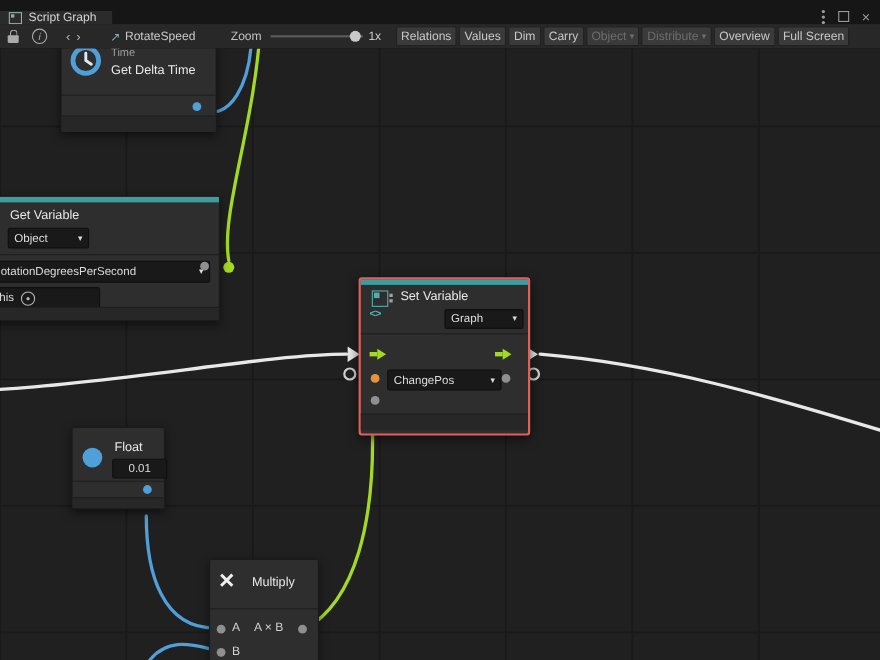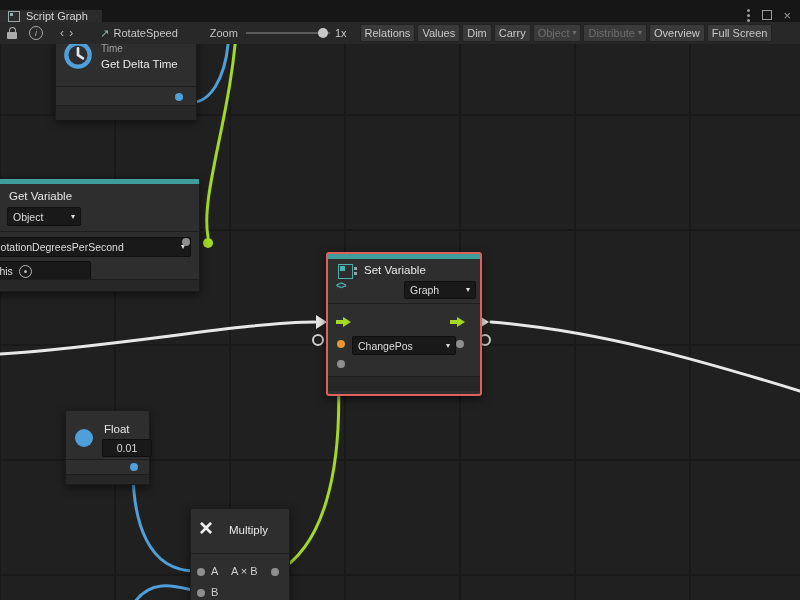--- a/index.html
+++ b/index.html
@@ -227,21 +227,21 @@
       <span class="dot orange" style="left:9px;top:86px;"></span>
       <div class="ndrop" style="left:24px;top:82px;width:92px;height:17px;">
         <span>ChangePos</span>
         <span class="dd-arr">▾</span>
       </div>
       <span class="dot" style="left:128px;top:86px;"></span>
       <span class="dot" style="left:9px;top:106px;"></span>
       <div class="nfooter" style="top:122px;height:14px;"></div>
     </div>
 
-    <div class="node" style="left:65px;top:366px;width:83px;height:73px;text-align:right;">
+    <div class="node" style="left:65px;top:344px;width:83px;height:73px;text-align:right;">
       <span class="circle-ic" style="left:9px;top:18px;width:18px;height:18px;"></span>
       <span class="ntitle" style="left:38px;top:12px;">Float</span>
       <div class="nfield" style="left:36px;top:28px;width:38px;height:16px;justify-content:center;">
         <span>0.01</span>
       </div>
       <div class="ndiv" style="top:48px;"></div>
       <span class="dot blue" style="left:64px;top:52px;"></span>
       <div class="nfooter" style="top:63px;height:9px;"></div>
     </div>
 

